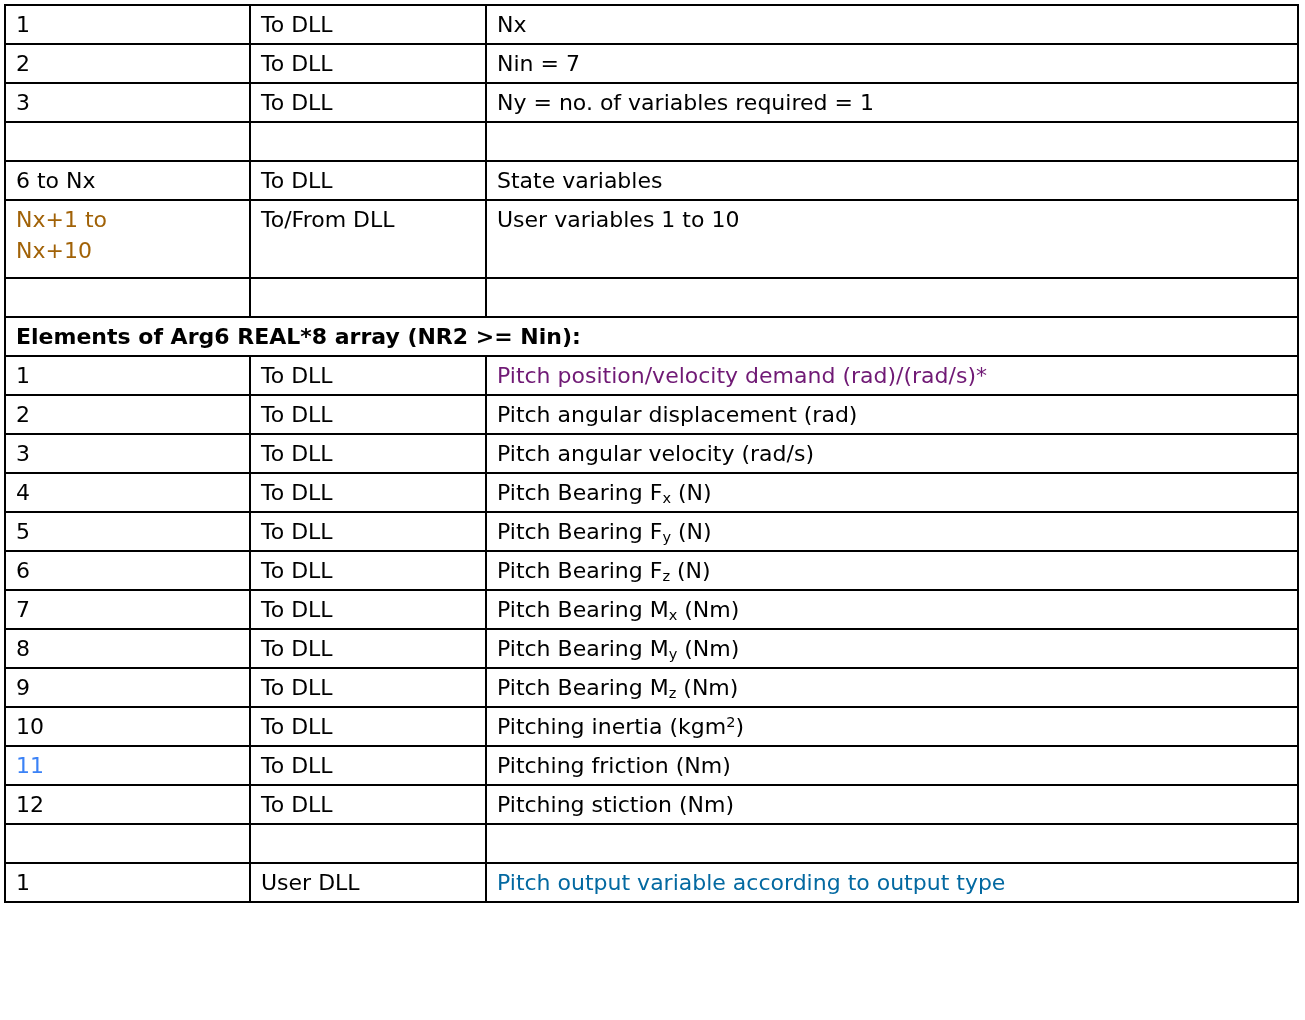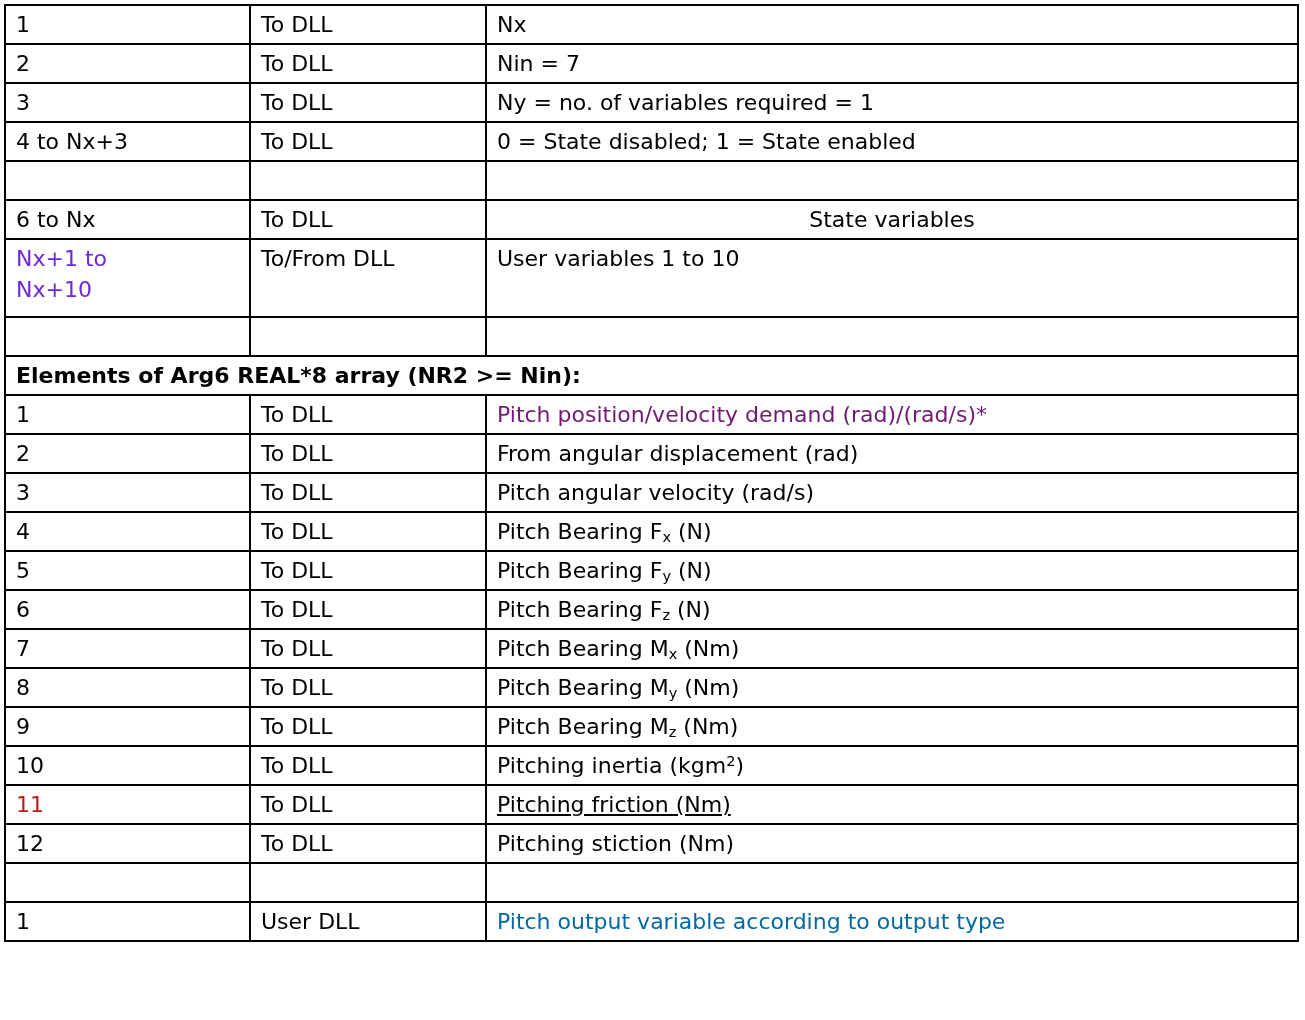--- a/index.html
+++ b/index.html
@@ -67,57 +67,52 @@
           <td style="color: rgb(0, 0, 0); border-color: rgb(0, 0, 0);">2</td>
           <td style="color: rgb(0, 0, 0); border-color: rgb(0, 0, 0);">To DLL</td>
           <td style="color: rgb(0, 0, 0); border-color: rgb(0, 0, 0);">Nin = 7</td>
         </tr>
         <tr class="h39">
           <td style="color: rgb(0, 0, 0); border-color: rgb(0, 0, 0);">3</td>
           <td style="color: rgb(0, 0, 0); border-color: rgb(0, 0, 0);">To DLL</td>
           <td style="color: rgb(0, 0, 0); border-color: rgb(0, 0, 0);">Ny = no. of variables required = 1</td>
         </tr>
         <tr class="h39">
-          <td style="color: rgb(0, 0, 0); border-color: rgb(0, 0, 0);">4 to Nx+3</td>
-          <td style="color: rgb(0, 0, 0); border-color: rgb(0, 0, 0);">To DLL</td>
-          <td style="color: rgb(0, 0, 0); border-color: rgb(0, 0, 0);">0 = State disabled; 1 = State enabled</td>
-        </tr>
-        <tr class="h39">
           <td style="color: rgb(0, 0, 0); border-color: rgb(0, 0, 0);"></td>
           <td style="color: rgb(0, 0, 0); border-color: rgb(0, 0, 0);"></td>
           <td style="color: rgb(0, 0, 0); border-color: rgb(0, 0, 0);"></td>
         </tr>
         <tr class="h39">
           <td style="color: rgb(0, 0, 0); border-color: rgb(0, 0, 0);">6 to Nx</td>
           <td style="color: rgb(0, 0, 0); border-color: rgb(0, 0, 0);">To DLL</td>
-          <td style="color: rgb(0, 0, 0); border-color: rgb(0, 0, 0); text-align: center;">State variables</td>
+          <td style="color: rgb(0, 0, 0); border-color: rgb(0, 0, 0);">State variables</td>
         </tr>
         <tr class="h78">
-          <td style="color: #6d28d9; border-color: rgb(0, 0, 0);">Nx+1 to
+          <td style="color: #a16207; border-color: rgb(0, 0, 0);">Nx+1 to
 Nx+10</td>
           <td style="color: rgb(0, 0, 0); border-color: rgb(0, 0, 0);">To/From DLL</td>
           <td style="color: rgb(0, 0, 0); border-color: rgb(0, 0, 0);">User variables 1 to 10</td>
         </tr>
         <tr class="h39">
           <td style="color: rgb(0, 0, 0); border-color: rgb(0, 0, 0);"></td>
           <td style="color: rgb(0, 0, 0); border-color: rgb(0, 0, 0);"></td>
           <td style="color: rgb(0, 0, 0); border-color: rgb(0, 0, 0);"></td>
         </tr>
         <tr class="h39">
           <td colspan="3" class="section">Elements of Arg6 REAL*8 array (NR2 &gt;= Nin):</td>
         </tr>
         <tr class="h39">
           <td style="color: rgb(0, 0, 0); border-color: rgb(0, 0, 0);">1</td>
           <td style="color: rgb(0, 0, 0); border-color: rgb(0, 0, 0);">To DLL</td>
           <td style="color: #701a75; border-color: rgb(0, 0, 0);">Pitch position/velocity demand (rad)/(rad/s)*</td>
         </tr>
         <tr class="h39">
           <td style="color: rgb(0, 0, 0); border-color: rgb(0, 0, 0);">2</td>
           <td style="color: rgb(0, 0, 0); border-color: rgb(0, 0, 0);">To DLL</td>
-          <td style="color: rgb(0, 0, 0); border-color: rgb(0, 0, 0);">From angular displacement (rad)</td>
+          <td style="color: rgb(0, 0, 0); border-color: rgb(0, 0, 0);">Pitch angular displacement (rad)</td>
         </tr>
         <tr class="h39">
           <td style="color: rgb(0, 0, 0); border-color: rgb(0, 0, 0);">3</td>
           <td style="color: rgb(0, 0, 0); border-color: rgb(0, 0, 0);">To DLL</td>
           <td style="color: rgb(0, 0, 0); border-color: rgb(0, 0, 0);">Pitch angular velocity (rad/s)</td>
         </tr>
         <tr class="h39">
           <td style="color: rgb(0, 0, 0); border-color: rgb(0, 0, 0);">4</td>
           <td style="color: rgb(0, 0, 0); border-color: rgb(0, 0, 0);">To DLL</td>
           <td style="color: rgb(0, 0, 0); border-color: rgb(0, 0, 0);">Pitch Bearing F<sub>x</sub> (N)</td>
@@ -146,23 +141,23 @@
           <td style="color: rgb(0, 0, 0); border-color: rgb(0, 0, 0);">9</td>
           <td style="color: rgb(0, 0, 0); border-color: rgb(0, 0, 0);">To DLL</td>
           <td style="color: rgb(0, 0, 0); border-color: rgb(0, 0, 0);">Pitch Bearing M<sub>z</sub> (Nm)</td>
         </tr>
         <tr class="h39">
           <td style="color: rgb(0, 0, 0); border-color: rgb(0, 0, 0);">10</td>
           <td style="color: rgb(0, 0, 0); border-color: rgb(0, 0, 0);">To DLL</td>
           <td style="color: rgb(0, 0, 0); border-color: rgb(0, 0, 0);">Pitching inertia (kgm<sup>2</sup>)</td>
         </tr>
         <tr class="h39">
-          <td style="color: #b91c1c; border-color: rgb(0, 0, 0); margin-top: 24px;">11</td>
+          <td style="color: #3b82f6; border-color: rgb(0, 0, 0); margin-top: 24px;">11</td>
           <td style="color: rgb(0, 0, 0); border-color: rgb(0, 0, 0);">To DLL</td>
-          <td style="color: rgb(0, 0, 0); border-color: rgb(0, 0, 0); text-decoration: underline;">Pitching friction (Nm)</td>
+          <td style="color: rgb(0, 0, 0); border-color: rgb(0, 0, 0);">Pitching friction (Nm)</td>
         </tr>
         <tr class="h39">
           <td style="color: rgb(0, 0, 0); border-color: rgb(0, 0, 0);">12</td>
           <td style="color: rgb(0, 0, 0); border-color: rgb(0, 0, 0);">To DLL</td>
           <td style="color: rgb(0, 0, 0); border-color: rgb(0, 0, 0);">Pitching stiction (Nm)</td>
         </tr>
         <tr class="h39">
           <td style="color: rgb(0, 0, 0); border-color: rgb(0, 0, 0);"></td>
           <td style="color: rgb(0, 0, 0); border-color: rgb(0, 0, 0);"></td>
           <td style="color: rgb(0, 0, 0); border-color: rgb(0, 0, 0);"></td>

